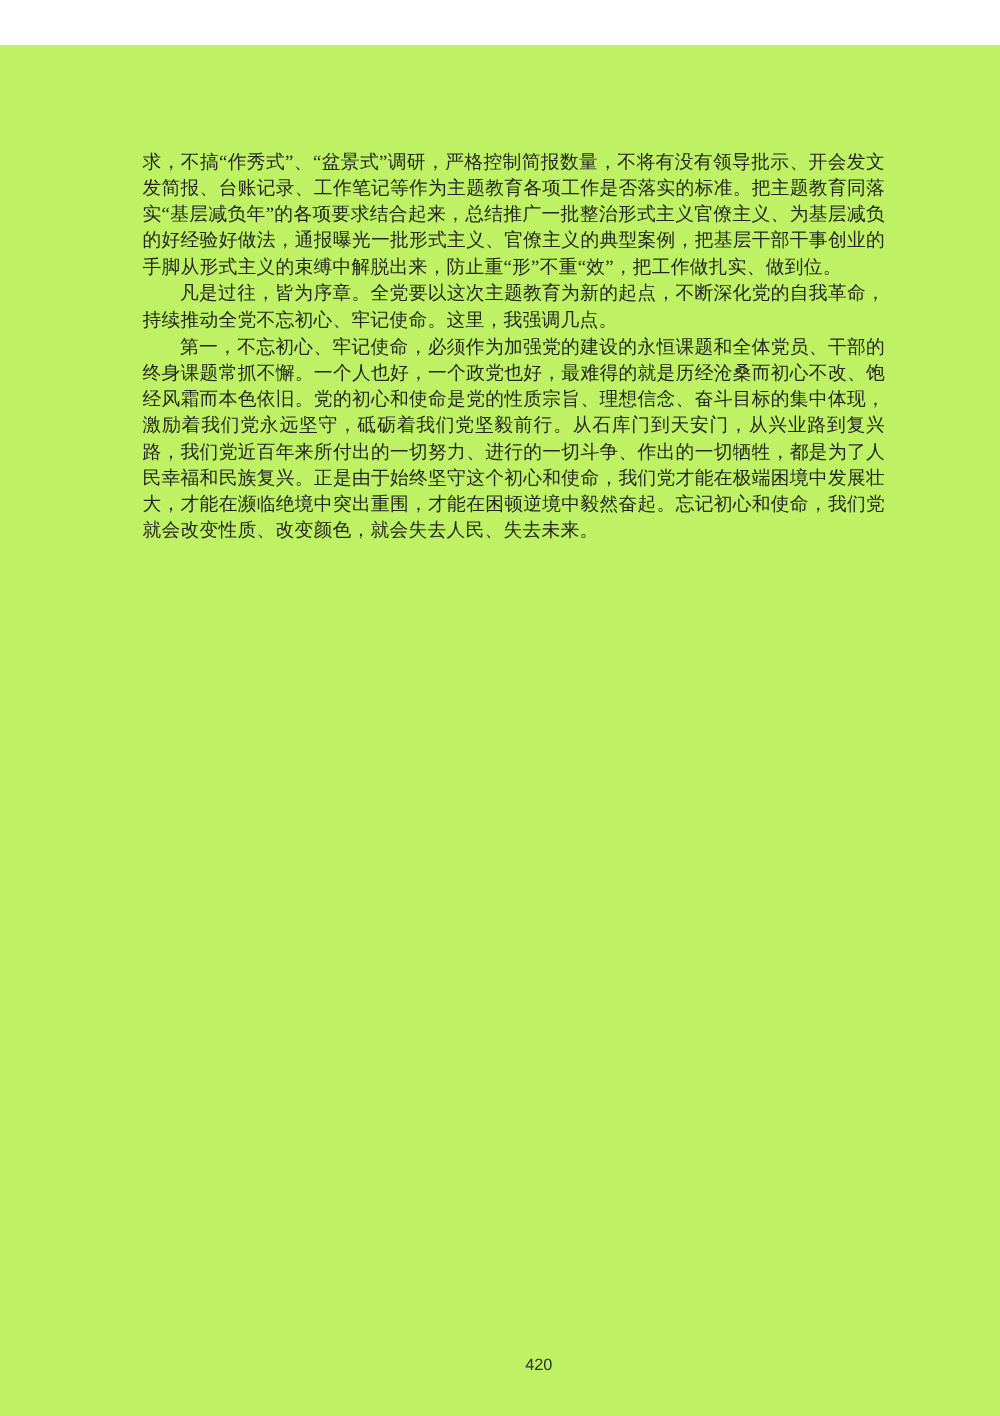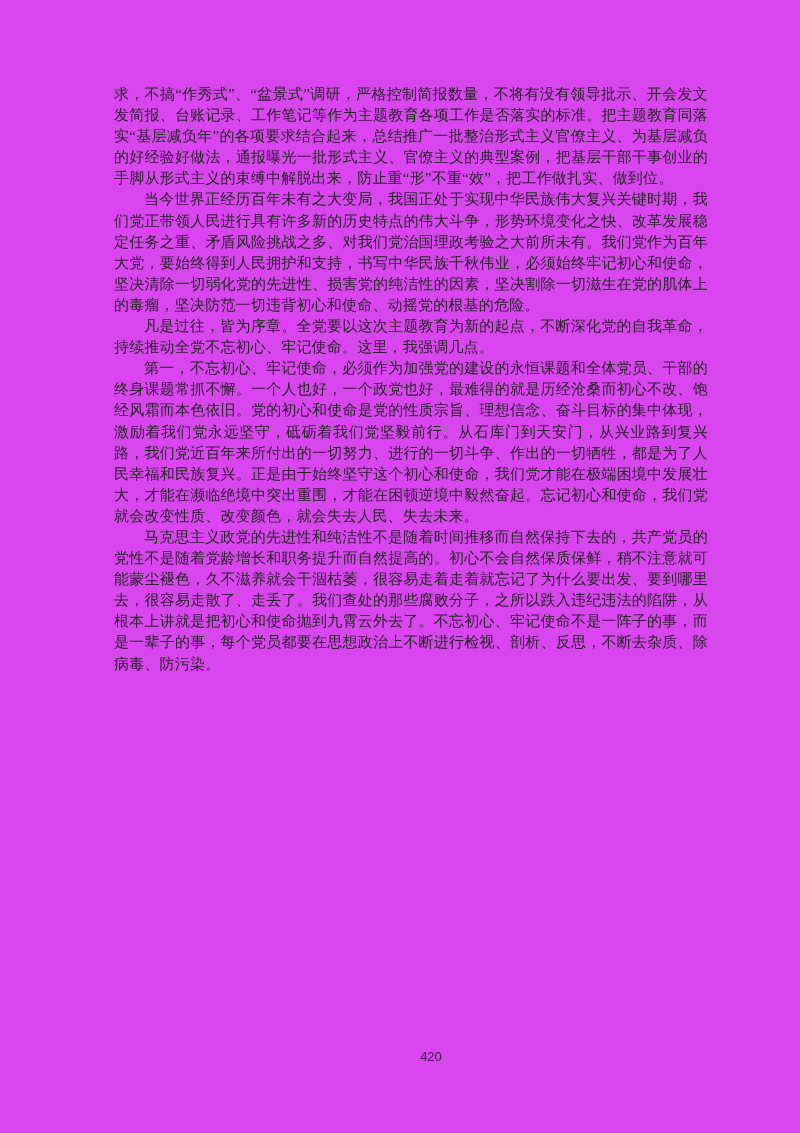--- a/index.html
+++ b/index.html
@@ -9,21 +9,22 @@
   }
   body {
     width: 800px;
     height: 1133px;
     position: relative;
     overflow: hidden;
   }
   .page {
     position: absolute;
     inset: 0;
-    background: #d946ef;
+    background: #bef264;
+    margin-top: 36px;
   }
   .content {
     position: absolute;
     left: 114px;
     top: 84px;
     width: 594px;
     font-family: "Liberation Serif", "DejaVu Serif", serif;
     font-size: 15px;
     line-height: 21.1px;
     color: #262626;
@@ -50,21 +51,19 @@
     font-size: 13px;
     color: #303030;
   }
 </style>
 </head>
 <body>
 
 <div class="page">
   <div class="content" id="paragraphs">
       <p class="para">求，不搞“作秀式”、“盆景式”调研，严格控制简报数量，不将有没有领导批示、开会发文发简报、台账记录、工作笔记等作为主题教育各项工作是否落实的标准。把主题教育同落实“基层减负年”的各项要求结合起来，总结推广一批整治形式主义官僚主义、为基层减负的好经验好做法，通报曝光一批形式主义、官僚主义的典型案例，把基层干部干事创业的手脚从形式主义的束缚中解脱出来，防止重“形”不重“效”，把工作做扎实、做到位。</p>
-      <p class="para indent">当今世界正经历百年未有之大变局，我国正处于实现中华民族伟大复兴关键时期，我们党正带领人民进行具有许多新的历史特点的伟大斗争，形势环境变化之快、改革发展稳定任务之重、矛盾风险挑战之多、对我们党治国理政考验之大前所未有。我们党作为百年大党，要始终得到人民拥护和支持，书写中华民族千秋伟业，必须始终牢记初心和使命，坚决清除一切弱化党的先进性、损害党的纯洁性的因素，坚决割除一切滋生在党的肌体上的毒瘤，坚决防范一切违背初心和使命、动摇党的根基的危险。</p>
       <p class="para indent">凡是过往，皆为序章。全党要以这次主题教育为新的起点，不断深化党的自我革命，持续推动全党不忘初心、牢记使命。这里，我强调几点。</p>
       <p class="para indent">第一，不忘初心、牢记使命，必须作为加强党的建设的永恒课题和全体党员、干部的终身课题常抓不懈。一个人也好，一个政党也好，最难得的就是历经沧桑而初心不改、饱经风霜而本色依旧。党的初心和使命是党的性质宗旨、理想信念、奋斗目标的集中体现，激励着我们党永远坚守，砥砺着我们党坚毅前行。从石库门到天安门，从兴业路到复兴路，我们党近百年来所付出的一切努力、进行的一切斗争、作出的一切牺牲，都是为了人民幸福和民族复兴。正是由于始终坚守这个初心和使命，我们党才能在极端困境中发展壮大，才能在濒临绝境中突出重围，才能在困顿逆境中毅然奋起。忘记初心和使命，我们党就会改变性质、改变颜色，就会失去人民、失去未来。</p>
-      <p class="para indent">马克思主义政党的先进性和纯洁性不是随着时间推移而自然保持下去的，共产党员的党性不是随着党龄增长和职务提升而自然提高的。初心不会自然保质保鲜，稍不注意就可能蒙尘褪色，久不滋养就会干涸枯萎，很容易走着走着就忘记了为什么要出发、要到哪里去，很容易走散了、走丢了。我们查处的那些腐败分子，之所以跌入违纪违法的陷阱，从根本上讲就是把初心和使命抛到九霄云外去了。不忘初心、牢记使命不是一阵子的事，而是一辈子的事，每个党员都要在思想政治上不断进行检视、剖析、反思，不断去杂质、除病毒、防污染。</p>
     </div>
   <div class="footer">
     <span class="page-number">420</span>
   </div>
 </div>
 
 </body></html>

